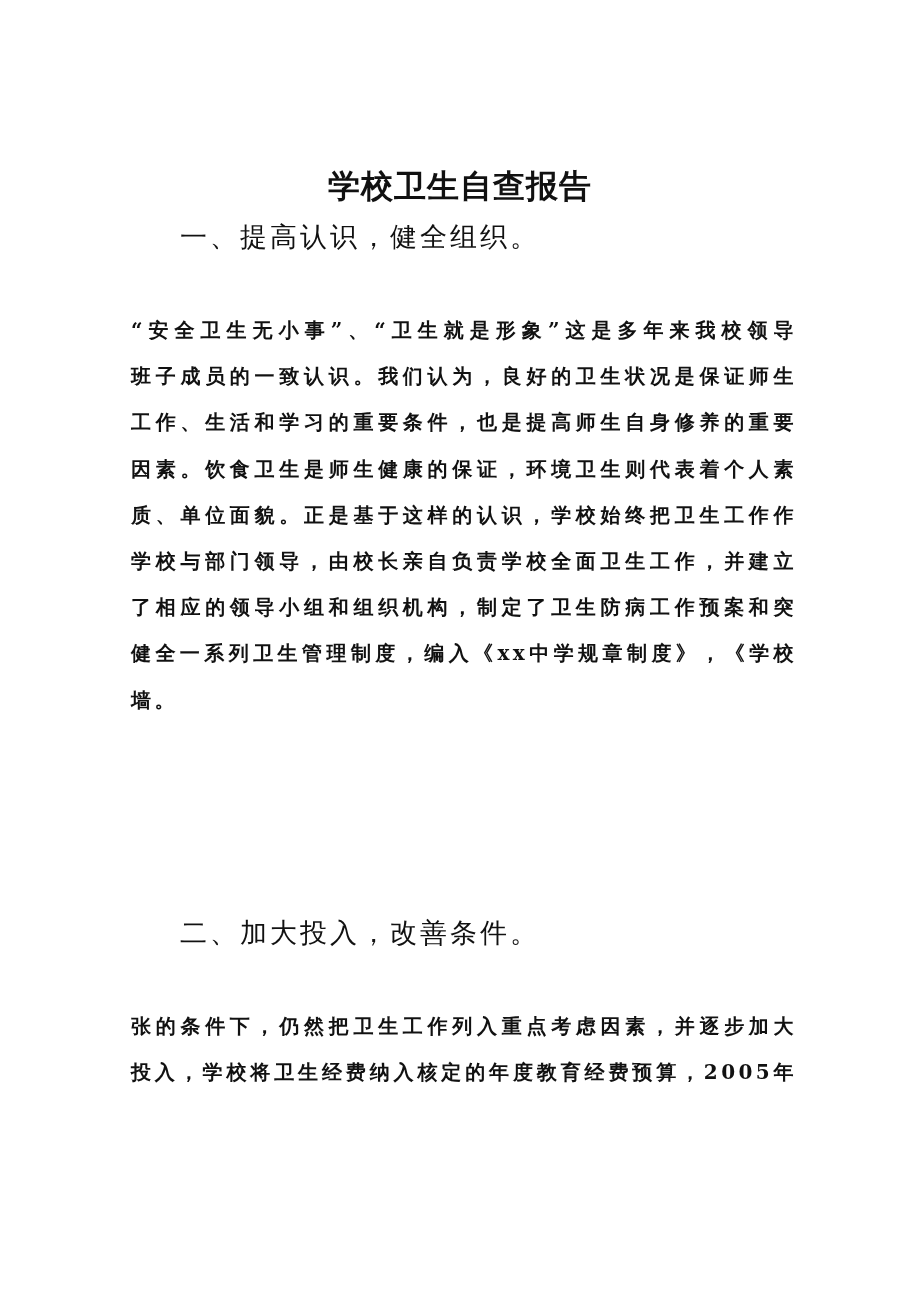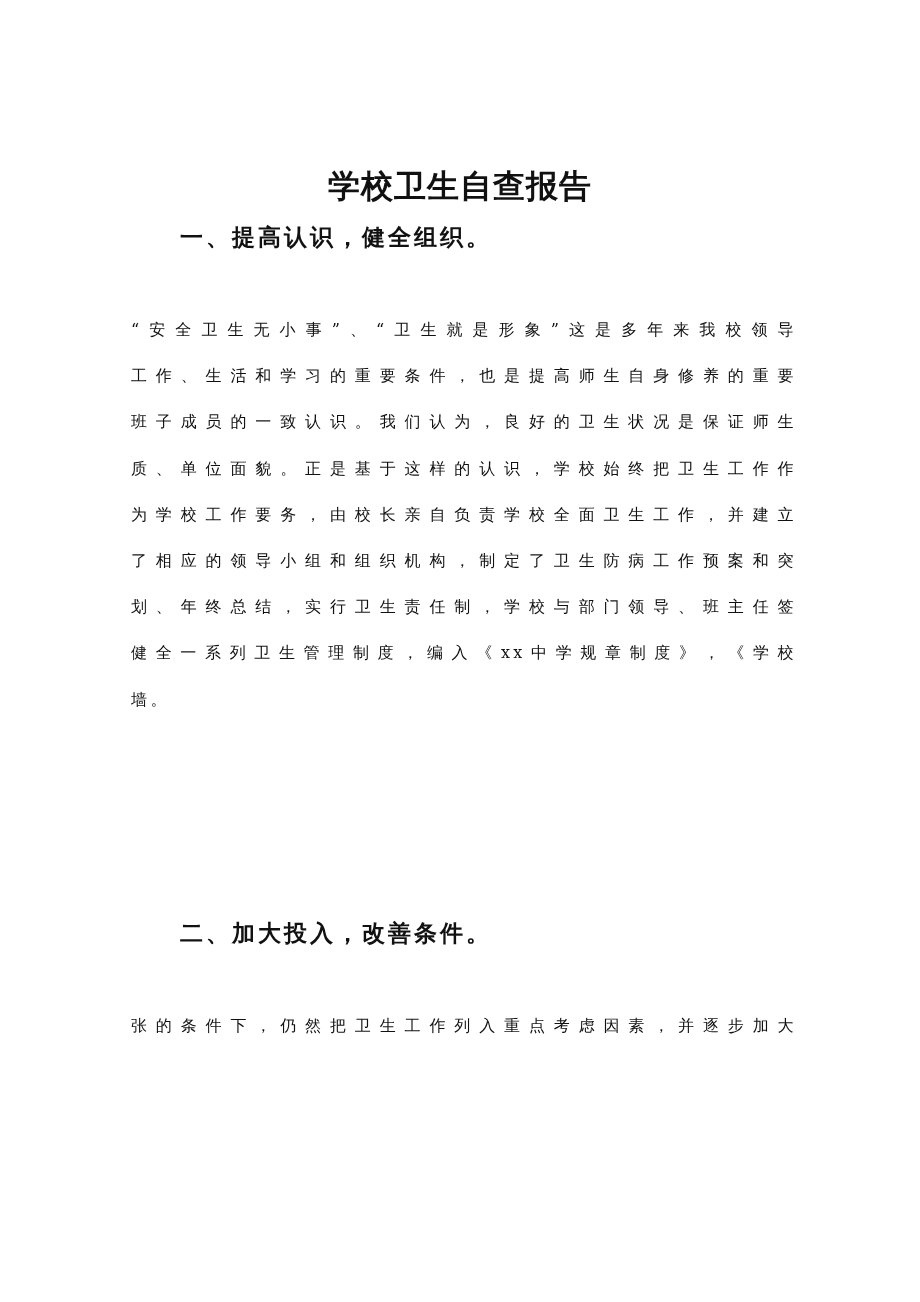--- a/index.html
+++ b/index.html
@@ -31,36 +31,37 @@
     font-family: "DejaVu Sans", "Liberation Sans", sans-serif;
     font-size: 32px;
     font-weight: bold;
     letter-spacing: 1px;
     line-height: 40px;
     margin: 0;
   }
   .section-heading {
     position: absolute;
     left: 180px;
-    font-size: 23px;
+    font-size: 27px;
     line-height: 30px;
     letter-spacing: 3px;
     margin: 0;
-    font-weight: bold;
+    font-weight: normal;
   }
   .para {
     position: absolute;
     left: 131px;
     width: 666px;
-    font-size: 16px;
+    font-size: 20px;
     line-height: 46.2px;
     letter-spacing: 3.4px;
     text-align: justify;
     text-align-last: left;
     margin: 0;
+    font-weight: bold;
   }
   .line {
     display: block;
     white-space: nowrap;
     text-align-last: justify;
     text-align: justify;
   }
   .line.last {
     text-align-last: left;
   }
@@ -69,29 +70,30 @@
 <body>
 
 <div class="page">
 
   <h1 class="title">学校卫生自查报告</h1>
 
   <h2 class="section-heading" style="top:222px;">一、提高认识，健全组织。</h2>
 
   <div class="para" style="top:307px;">
     <span class="line">“安全卫生无小事”、“卫生就是形象”这是多年来我校领导</span>
+    <span class="line">班子成员的一致认识。我们认为，良好的卫生状况是保证师生</span>
     <span class="line">工作、生活和学习的重要条件，也是提高师生自身修养的重要</span>
-    <span class="line">班子成员的一致认识。我们认为，良好的卫生状况是保证师生</span>
+    <span class="line">因素。饮食卫生是师生健康的保证，环境卫生则代表着个人素</span>
     <span class="line">质、单位面貌。正是基于这样的认识，学校始终把卫生工作作</span>
-    <span class="line">为学校工作要务，由校长亲自负责学校全面卫生工作，并建立</span>
+    <span class="line">学校与部门领导，由校长亲自负责学校全面卫生工作，并建立</span>
     <span class="line">了相应的领导小组和组织机构，制定了卫生防病工作预案和突</span>
-    <span class="line">划、年终总结，实行卫生责任制，学校与部门领导、班主任签</span>
     <span class="line">健全一系列卫生管理制度，编入《xx中学规章制度》，《学校</span>
     <span class="line last">墙。</span>
   </div>
 
   <h2 class="section-heading" style="top:918px;">二、加大投入，改善条件。</h2>
 
   <div class="para" style="top:1003px;">
     <span class="line">张的条件下，仍然把卫生工作列入重点考虑因素，并逐步加大</span>
+    <span class="line">投入，学校将卫生经费纳入核定的年度教育经费预算，2005年</span>
   </div>
 
 </div>
 
 </body></html>

